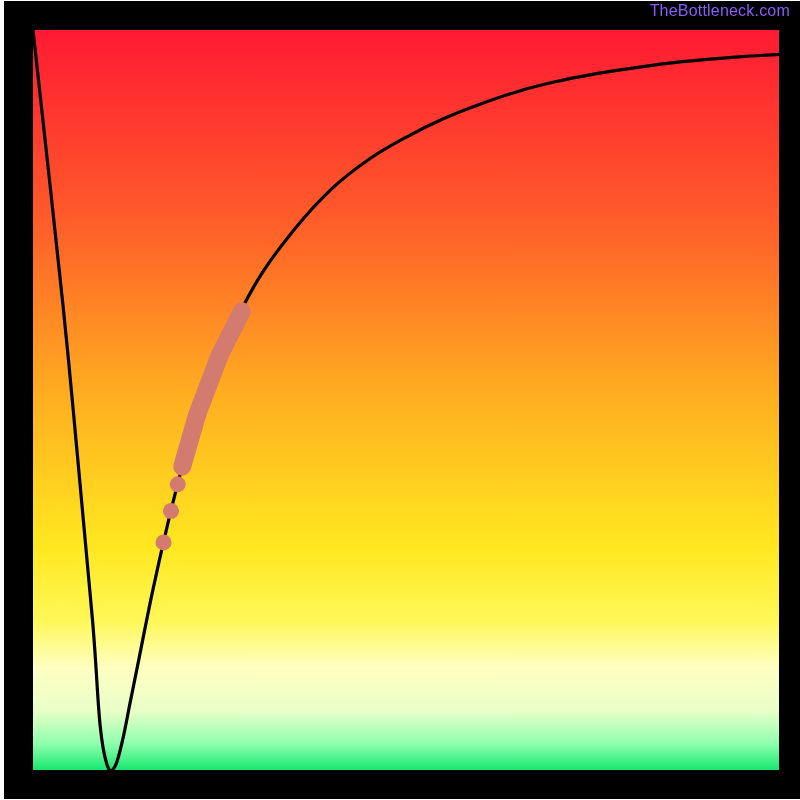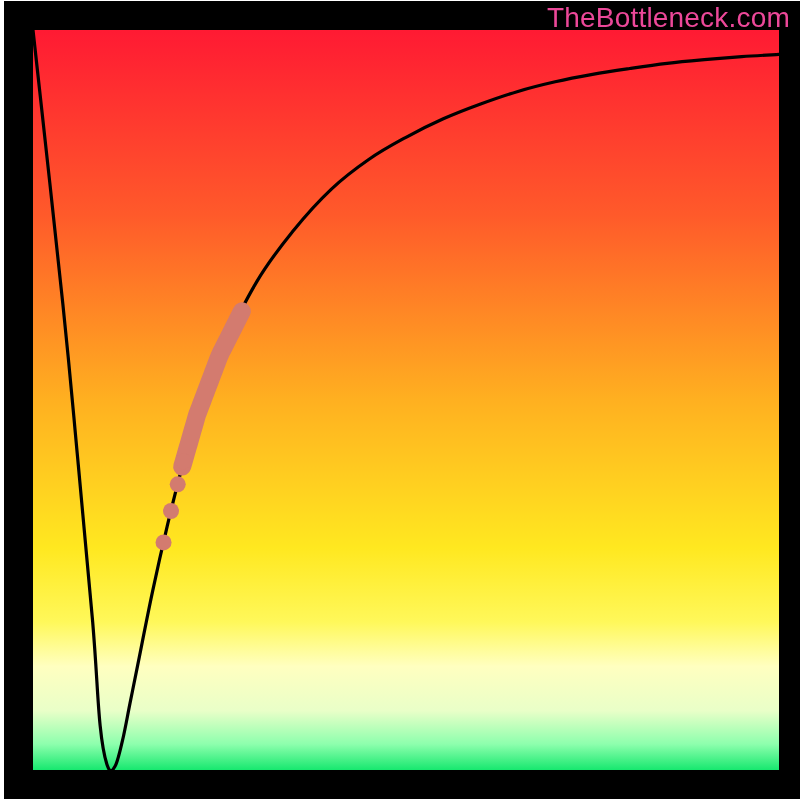--- a/index.html
+++ b/index.html
@@ -13,23 +13,23 @@
   .stage {
     position: relative;
     width: 800px;
     height: 800px;
   }
   .watermark {
     position: absolute;
     top: 2px;
     right: 10px;
     font-family: Arial, Helvetica, sans-serif;
-    font-size: 28px;
+    font-size: 16px;
     font-weight: 500;
-    color: #ec4899;
+    color: #8b5cf6;
     letter-spacing: 0.2px;
     user-select: none;
   }
   svg {
     display: block;
   }
 </style>
 </head>
 <body>
 

